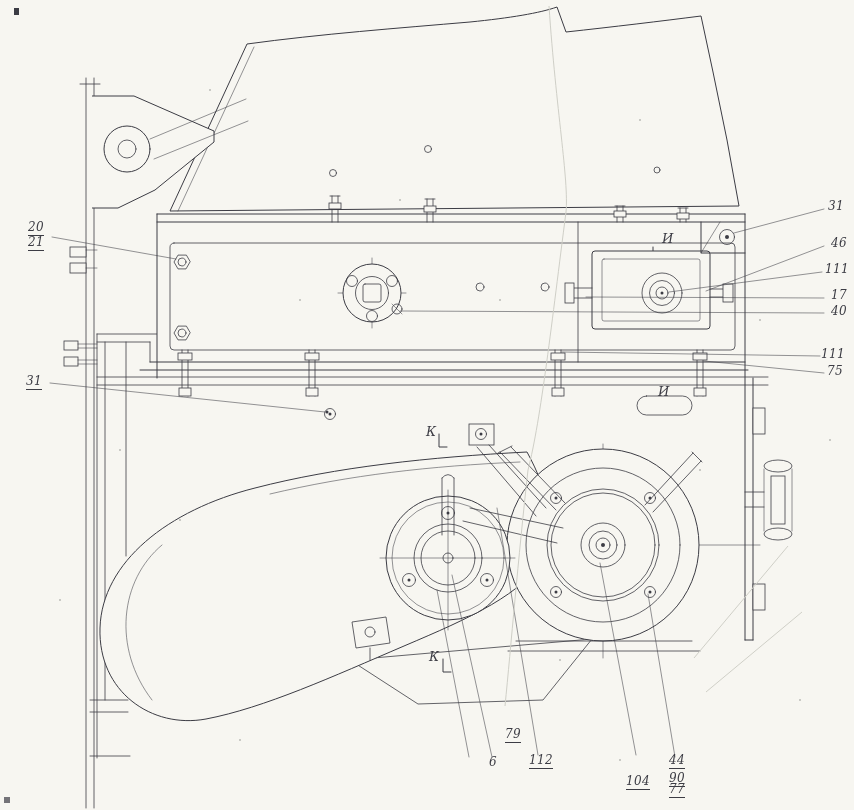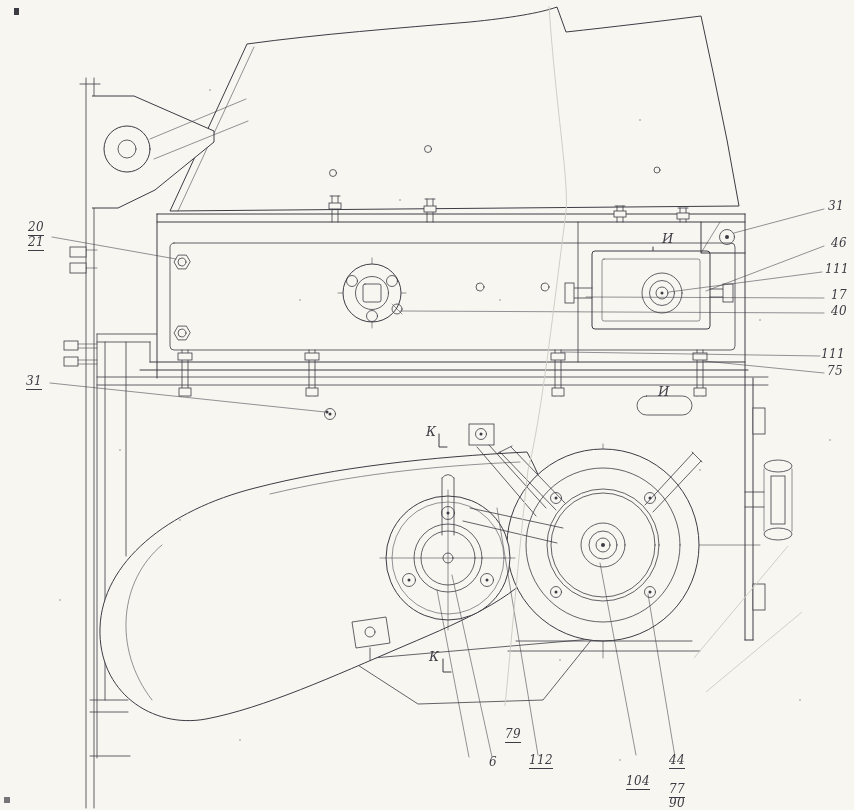--- a/index.html
+++ b/index.html
@@ -271,21 +271,21 @@
   <div class="callout" style="left:831px;top:289px;">17</div>
   <div class="callout" style="left:831px;top:305px;">40</div>
   <div class="callout" style="left:821px;top:348px;">111</div>
   <div class="callout" style="left:827px;top:365px;">75</div>
 
   <div class="callout u" style="left:461px;top:728px;margin-left:44px;">79</div>
   <div class="callout" style="left:489px;top:756px;">6</div>
   <div class="callout u" style="left:529px;top:754px;">112</div>
   <div class="callout u" style="left:626px;top:754px;margin-top:21px;">104</div>
   <div class="callout u" style="left:669px;top:754px;">44</div>
-  <div class="callout u" style="left:669px;top:797px;text-align:center;">90</div>
+  <div class="callout u" style="left:669px;top:772px;text-align:center;">90</div>
   <div class="callout u" style="left:669px;top:783px;">77</div>
 
   <div class="callout marker" style="left:426px;top:425px;">К</div>
   <div class="callout marker" style="left:429px;top:650px;">К</div>
   <div class="callout marker" style="left:662px;top:232px;">И</div>
   <div class="callout marker" style="left:658px;top:385px;">И</div>
 
 </div>
 
 </body></html>

